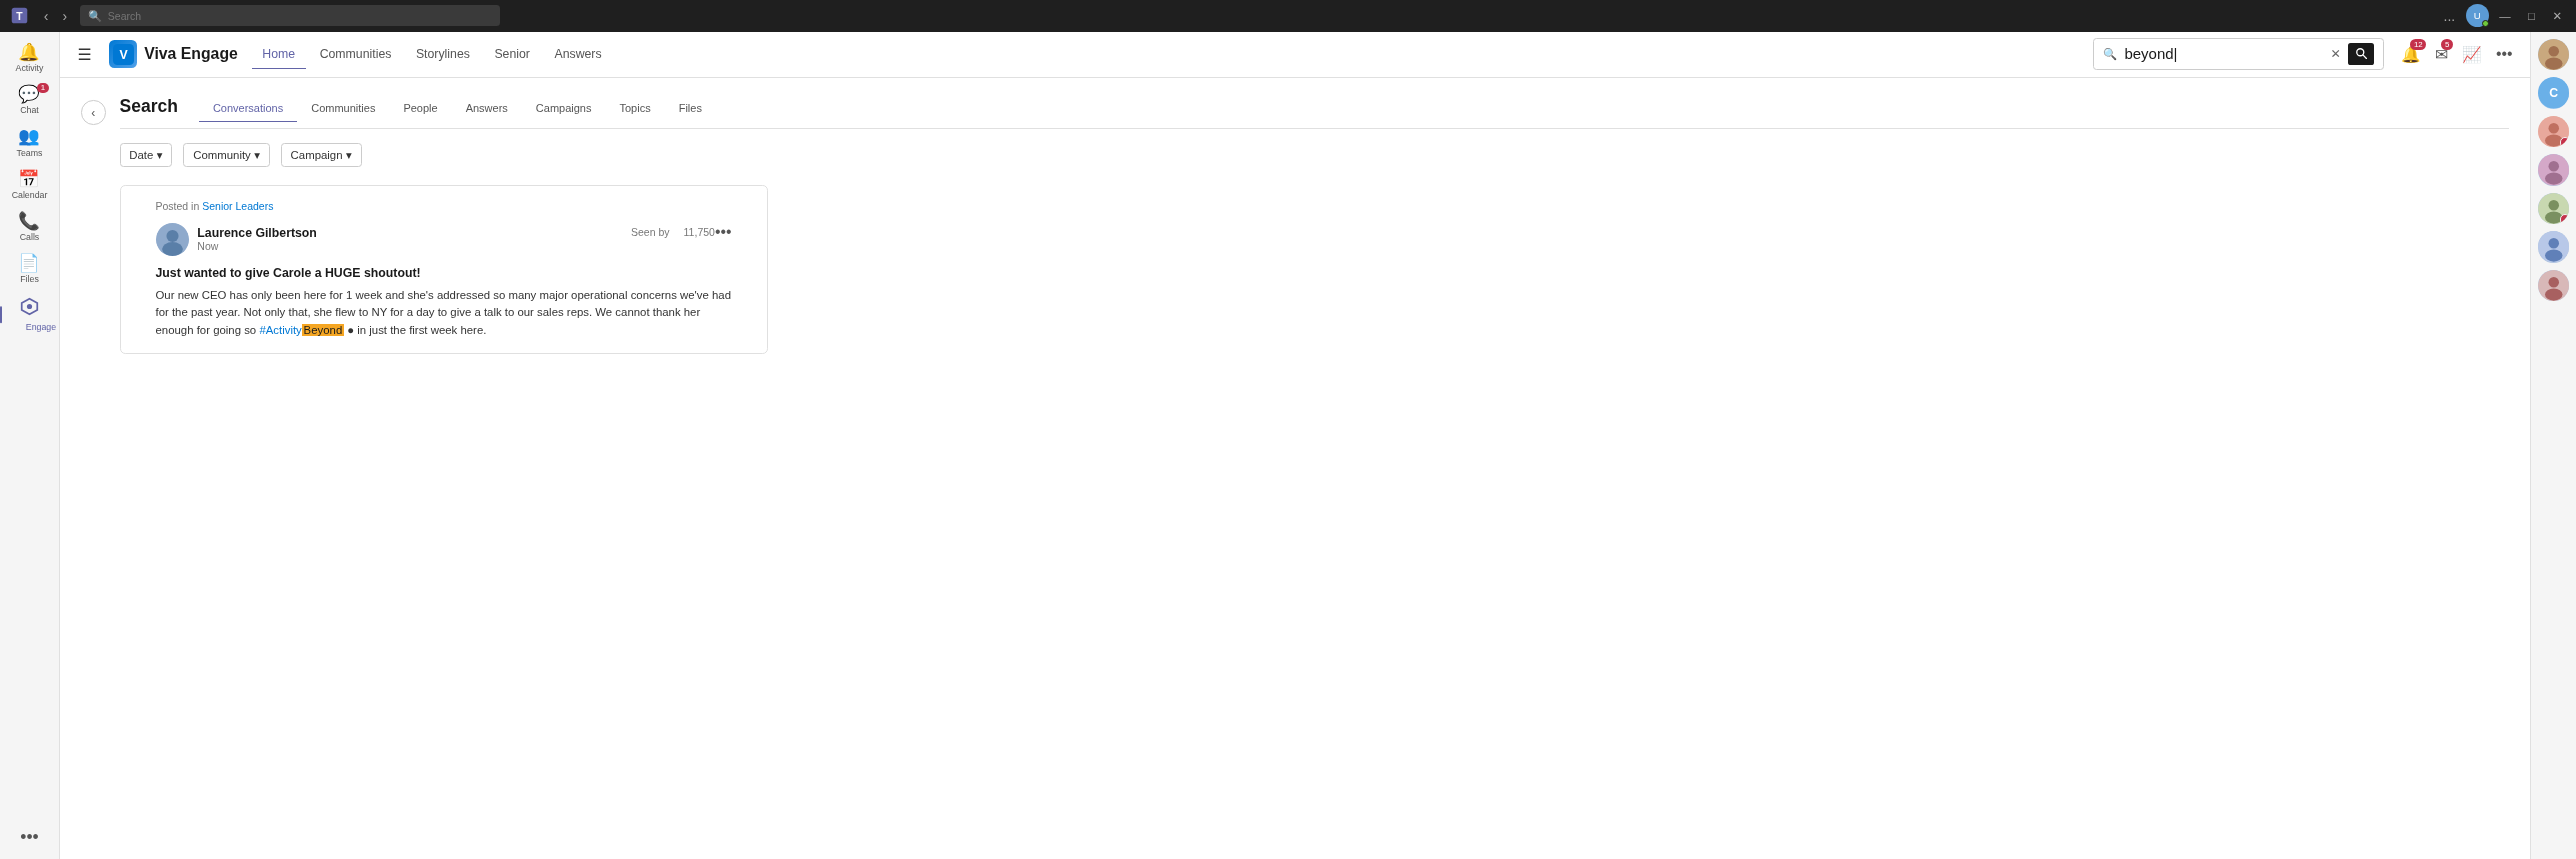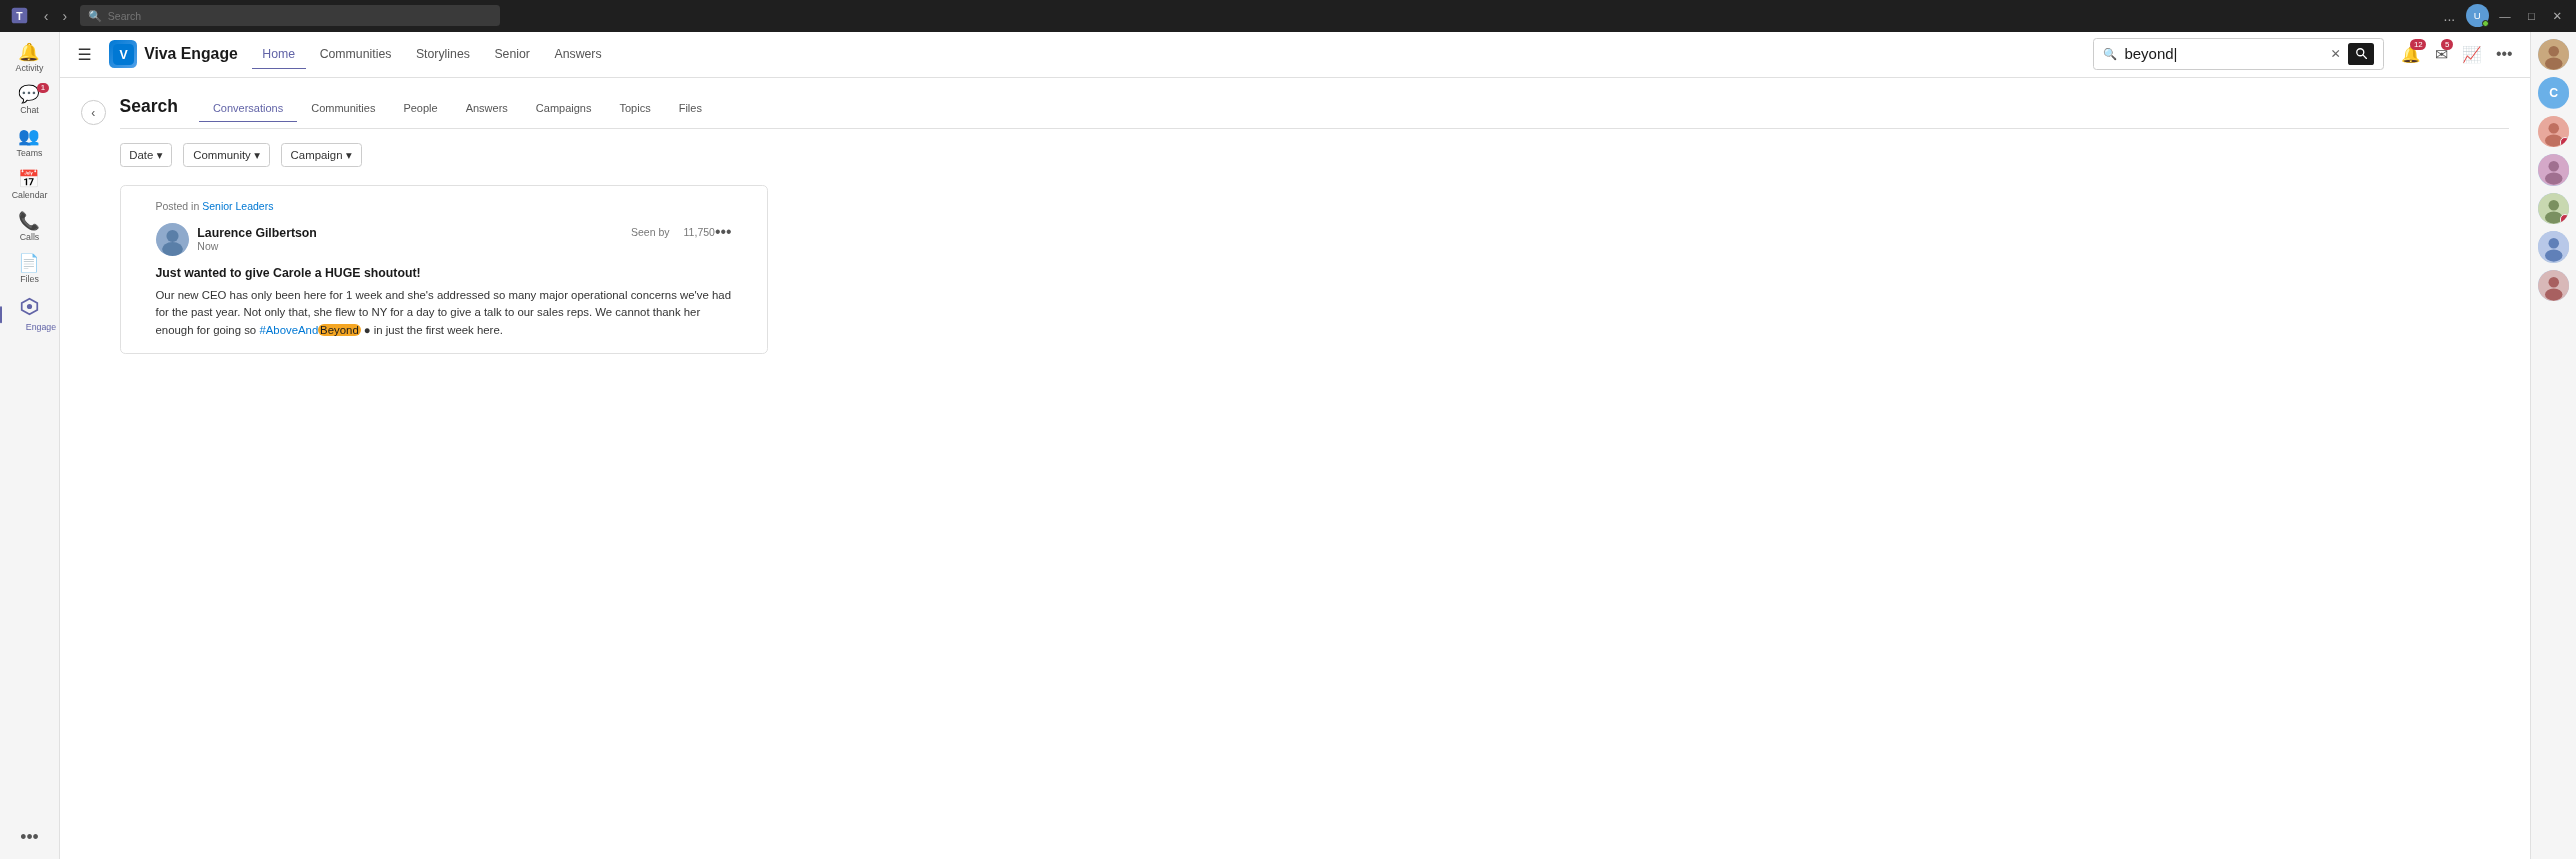--- a/index.html
+++ b/index.html
@@ -264,21 +264,21 @@
     }
     .post-title {
       font-size: 12.3px; font-weight: 700; color: #1a1a1a;
       margin-bottom: 7px;
     }
     .post-body {
       font-size: 11.4px; color: #333; line-height: 1.5;
     }
     .post-hashtag { color: #0078d4; }
     .post-highlight {
-      background: #f5a623; color: #1a1a1a; padding: 0 1.8px; border-radius: 6px;
+      background: #f5a623; color: #1a1a1a; padding: 0 1.8px;
     }
 
     
     .right-sidebar {
       width: 46px;
       background: #f5f5f5;
       border-left: 0.9px solid #e0e0e0;
       display: flex; flex-direction: column;
       align-items: center; padding: 7px 0; gap: 7px;
       flex-shrink: 0; overflow-y: auto;
@@ -476,21 +476,21 @@
                   <span class="post-seen">
                     <span>Seen by</span>
                     <span> </span>
                     <span>11,750</span>
                   </span>
                   <button class="post-more-btn">•••</button>
                 </div>
               </div>
               <div class="post-title">Just wanted to give Carole a HUGE shoutout!</div>
               <div class="post-body">
-                <span>Our new CEO has only been here for 1 week and she's addressed so many major operational concerns we've had for the past year. Not only that, she flew to NY for a day to give a talk to our sales reps. We cannot thank her enough for going so </span><span class="post-hashtag">#AboveAnd</span><span class="post-highlight">Beyond</span><span> ● in just the first week here.</span>
+                <span>Our new CEO has only been here for 1 week and she's addressed so many major operational concerns we've had for the past year. Not only that, she flew to NY for a day to give a talk to our sales reps. We cannot thank her enough for going so </span><span class="post-hashtag">#Activity</span><span class="post-highlight">Beyond</span><span> ● in just the first week here.</span>
               </div>
             </div>
           </div>
         </div>
       </div>
     </div>
 
     <div class="right-sidebar">
       <div class="right-avatar">
         <svg width="31.5" height="31.5" viewBox="0 0 36 36">

